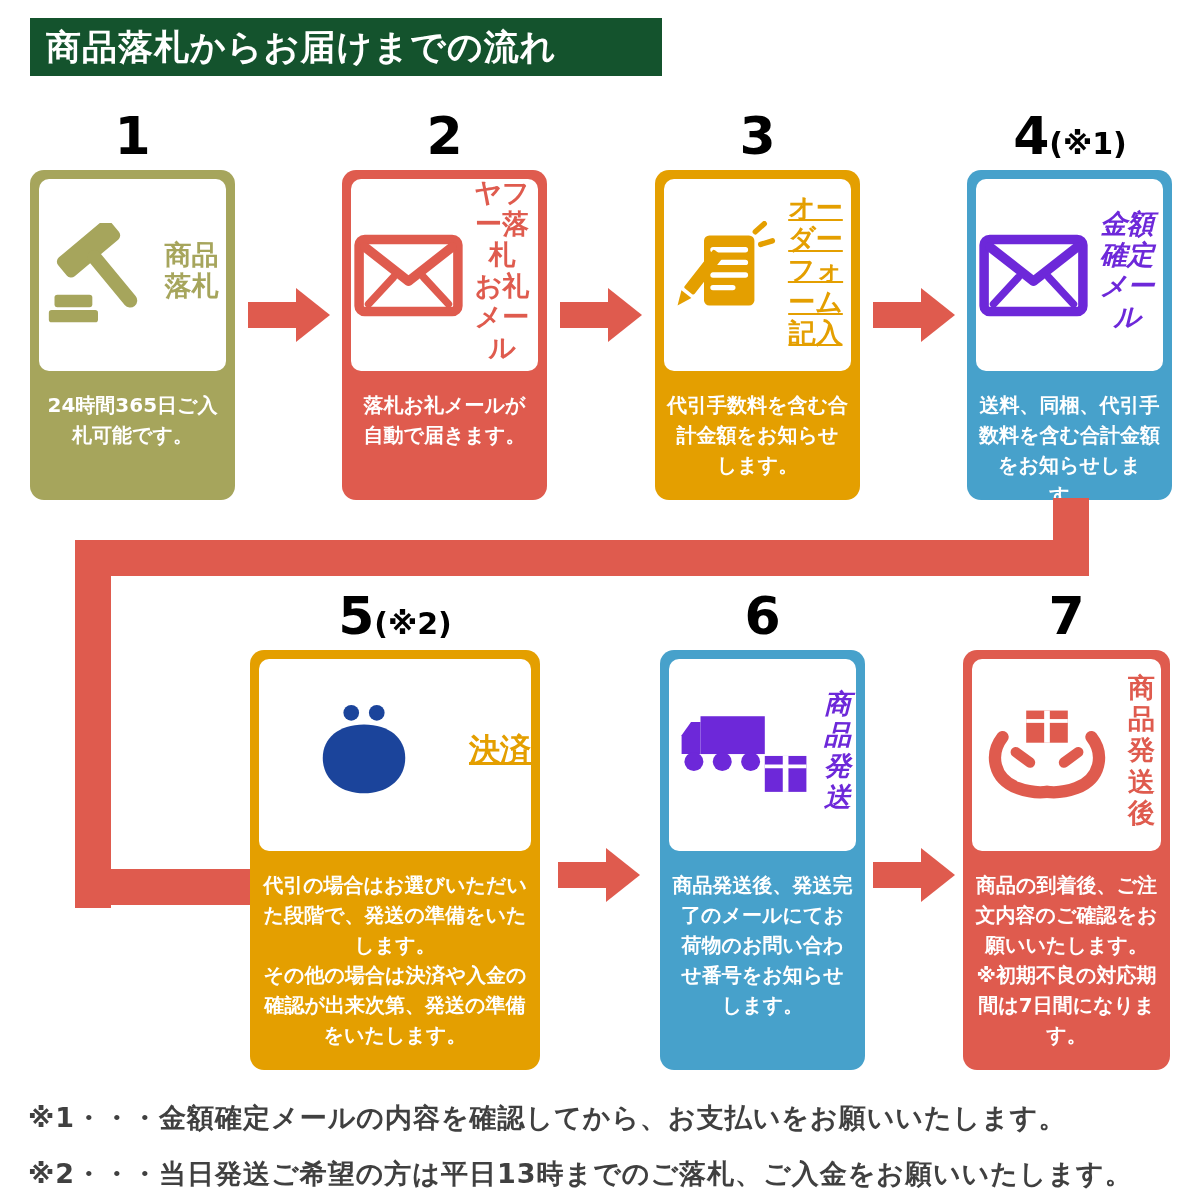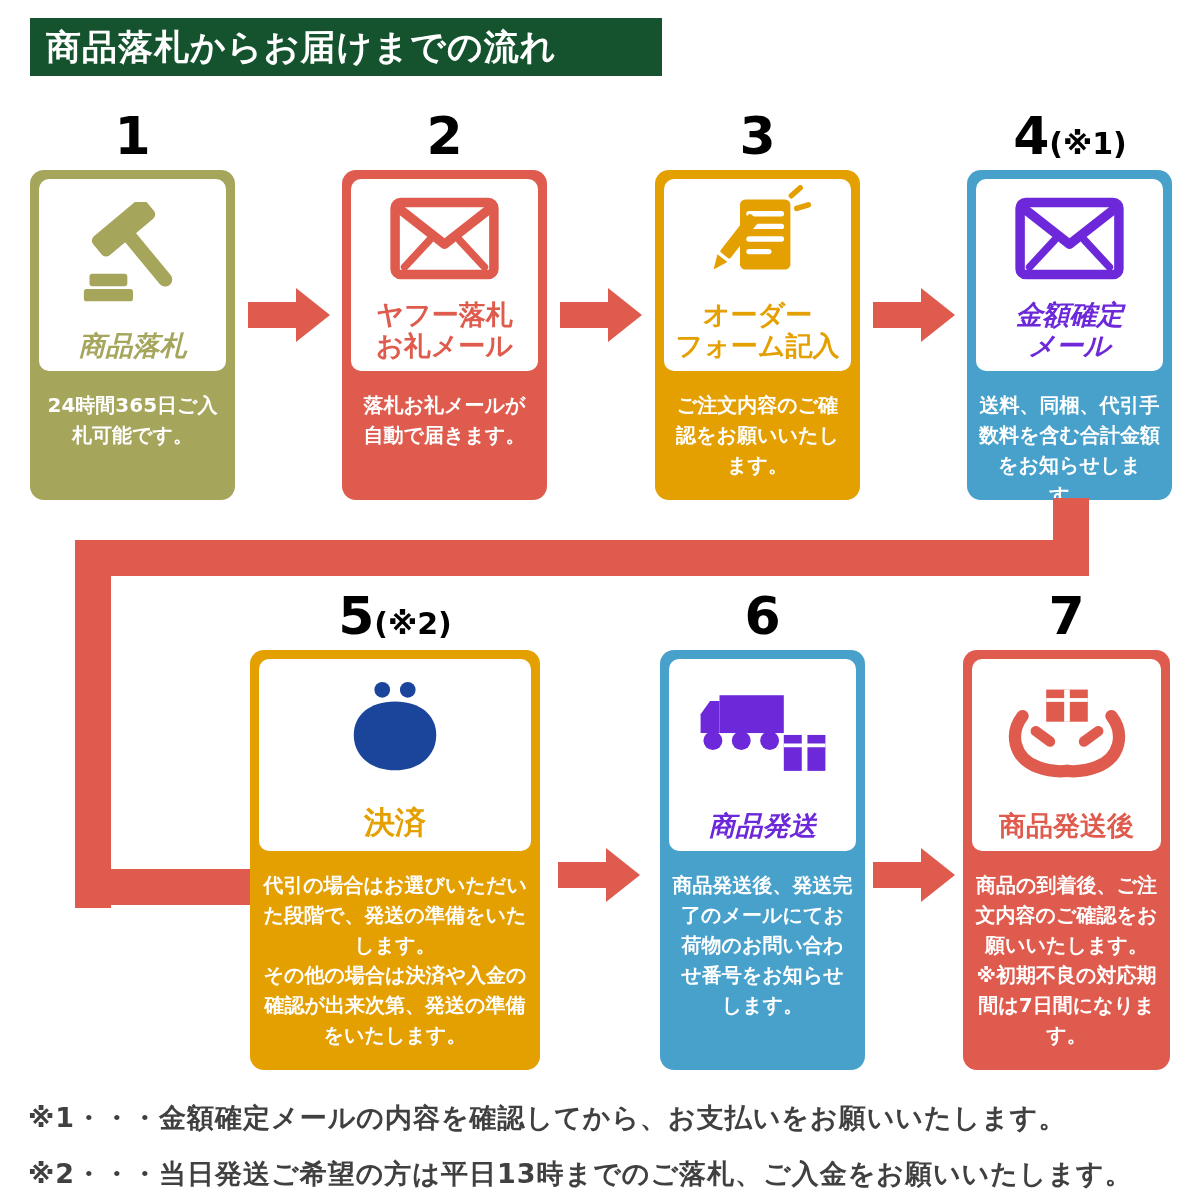--- a/index.html
+++ b/index.html
@@ -14,36 +14,36 @@
 
   .card-number {
     position:absolute; height:60px; text-align:center; color:#000000;
     font-size:52px; font-weight:bold; line-height:60px;
   }
   .num-suffix { font-size:30px; font-weight:bold; }
 
   .card { position:absolute; border-radius:14px; color:#ffffff; }
   .panel {
     background:#ffffff; border-radius:10px; margin:9px; height:192px;
-    display:flex; flex-direction:column; align-items:center; justify-content:flex-end;
+    display:flex; flex-direction:row; align-items:center; justify-content:flex-end;
   }
   .icon-wrap { flex:1; display:flex; align-items:center; justify-content:center; width:100%; }
   .card-title {
     font-weight:bold; text-align:center; line-height:1.15; padding-bottom:10px;
     font-size:27px; white-space:pre-line;
   }
   .t-lg { font-size:31px; }
   .card-desc {
     color:#ffffff; font-weight:bold; font-size:20px; line-height:1.5;
     padding:10px 12px; white-space:pre-line; text-align:center;
   }
 
-  .c-olive  { background:#A6A55C; }  .c-olive .panel  { color:#A6A55C;font-style:italic; }
+  .c-olive  { background:#A6A55C; }  .c-olive .panel  { color:#A6A55C; }
   .c-red    { background:#DF5B4E; }  .c-red .panel    { color:#DF5B4E; }
-  .c-orange { background:#E49F00; }  .c-orange .panel { color:#E49F00; }
+  .c-orange { background:#E49F00; }  .c-orange .panel { color:#E49F00;text-decoration:underline; }
   .c-blue   { background:#47A1CB; }  .c-blue .panel   { color:#6d28d9;font-style:italic; }
   .icon-navy { color:#1B449B !important; }
 
   .arrow { position:absolute; display:flex; align-items:center; }
   .arrow-shaft { width:48px; height:26px; background:#DF5B4E; }
   .arrow-head {
     width:0; height:0;
     border-top:27px solid transparent; border-bottom:27px solid transparent;
     border-left:34px solid #DF5B4E;
   }
@@ -115,21 +115,21 @@
           <g fill="currentColor" transform="rotate(38 34 64)">
             <rect x="27" y="28" width="14" height="54" rx="2"></rect>
             <path d="M27 86 h14 l-7 16 z"></path>
           </g>
           <path d="M97 12 l10 -9 M103 26 l13 -4" stroke="currentColor" stroke-width="6" stroke-linecap="round"></path>
         </svg>
       </div>
       <div class="card-title">オーダー
 フォーム記入</div>
     </div>
-    <div class="card-desc">ご注文内容のご確認をお願いいたします。</div>
+    <div class="card-desc">代引手数料を含む合計金額をお知らせします。</div>
   </div>
 
   <div class="arrow" style="left:873px;top:288px">
       <div class="arrow-shaft"></div>
       <div class="arrow-head"></div>
     </div>
 
   <div class="card c-blue" style="left:967px;top:170px;width:205px;height:330px">
     <div class="panel">
       <div class="icon-wrap">

